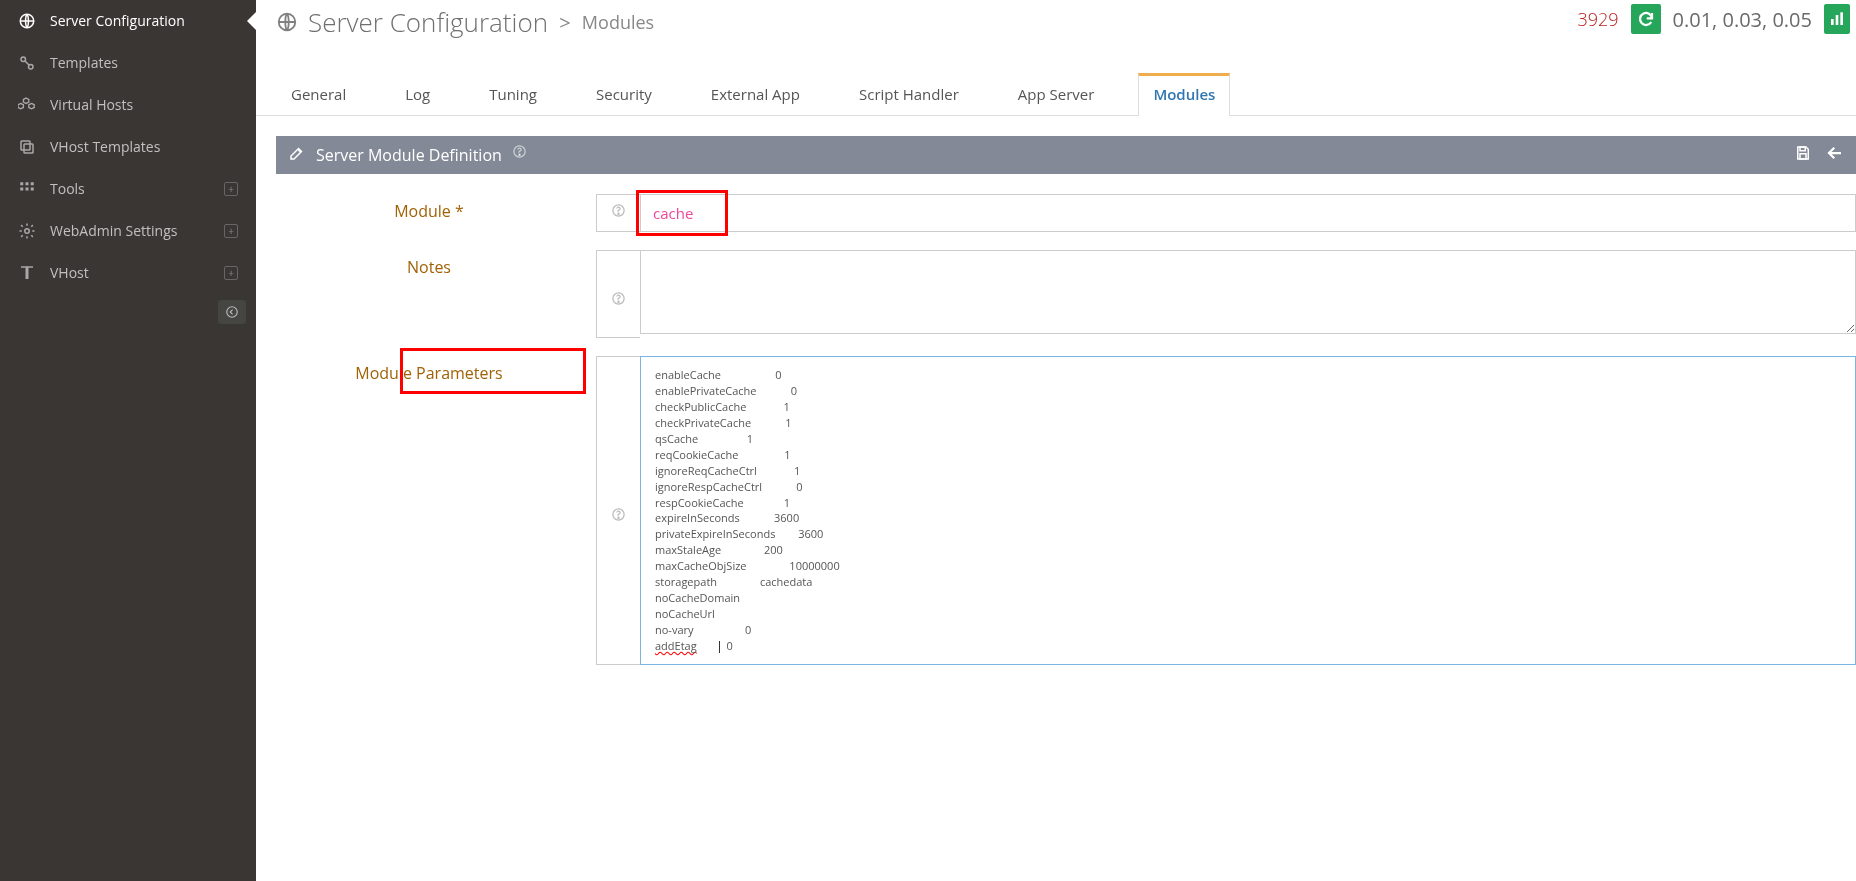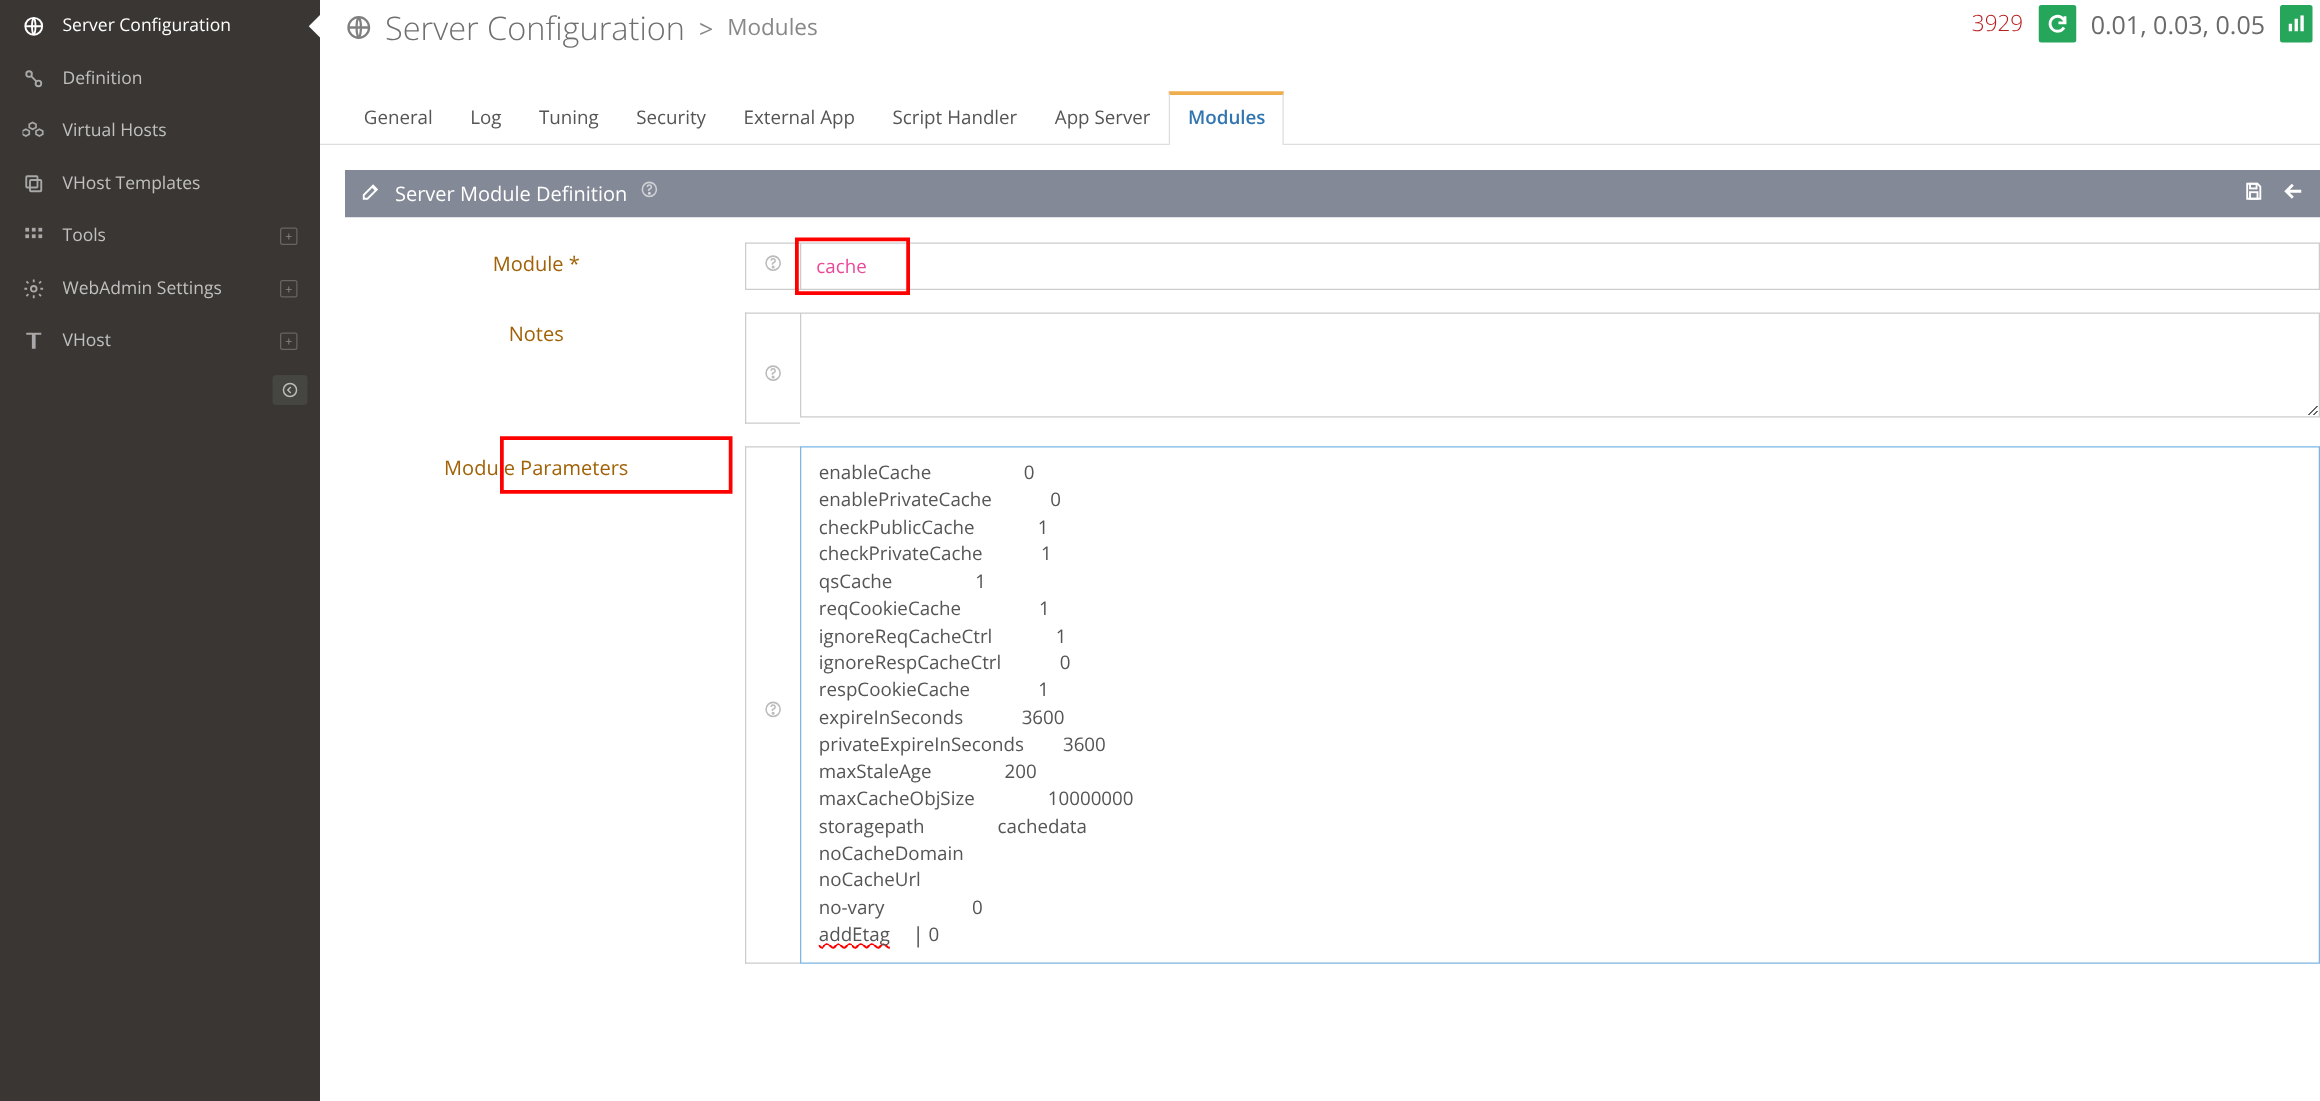--- a/index.html
+++ b/index.html
@@ -43,21 +43,21 @@
   padding: 4px 0; font-size: 18px; color: #aaa;
 }
 .stats .num { color: #b91c1c; font-weight: 300; }
 .stats .refresh { width: 30px; height: 30px; background: #26a65b; color: #fff; display: inline-flex; align-items: center; justify-content: center; font-weight: bold; border-radius: 2px; }
 .stats .loads { color: #6a6a6a; font-size: 20px; }
 .stats .chart-icon { width: 26px; height: 30px; background: #26a65b; color: #fff; display: inline-flex; align-items: center; justify-content: center; border-radius: 2px; }
 
 
 .tabs {
   display: flex; align-items: flex-end; border-bottom: 1px solid #ddd;
-  padding: 0 20px; margin-top: 22px;
+  padding: 0 20px; margin-top: 22px; gap: 29px;
 }
 .tab {
   padding: 10px 14px 12px 14px; color: #555; cursor: pointer; font-size: 15px;
   border: 1px solid transparent; border-bottom: none; position: relative; top: 1px;
 }
 .tab.active {
   border-color: #ddd; background: #fff; color: #3276b1; font-weight: 600;
   border-top: 3px solid #f0ad4e; padding-top: 8px;
 }
 
@@ -84,21 +84,21 @@
 }
 textarea.form-input { resize: vertical; }
 
 .highlight-red { border: 3px solid #ff0000; }
 .module-label-box { display: inline-block; padding: 4px 12px 24px 16px; }
 .module-input-box { display: inline-block; padding: 0; }
 
 
 .params-area {
   border: 1px solid #7ab5e3; padding: 10px 14px; font-family: inherit;
-  font-size: 15px; color: #555; line-height: 1.45; white-space: pre; overflow: auto;
+  font-size: 11px; color: #555; line-height: 1.45; white-space: pre; overflow: auto;
 }
 .params-area .spell { text-decoration: underline wavy #ff0000; text-decoration-skip-ink: none; }
 .cursor { border-left: 1px solid #333; display: inline-block; height: 1.1em; vertical-align: text-bottom; margin: 0 4px 0 22px; }
 
 svg { display: block; }
 </style>
 </head>
 <body>
 
 <nav class="sidebar">
@@ -112,21 +112,21 @@
     <span>Server Configuration</span>
   </div>
   <div class="sidebar-item">
     <span class="icon">
       <svg width="18" height="18" viewBox="0 0 24 24" fill="none" stroke="currentColor" stroke-width="2">
           <circle cx="7" cy="7" r="3"></circle>
           <circle cx="17" cy="17" r="3"></circle>
           <path d="M9 9l6 6"></path>
         </svg>
     </span>
-    <span>Definition</span>
+    <span>Templates</span>
   </div>
   <div class="sidebar-item">
     <span class="icon">
       <svg width="18" height="18" viewBox="0 0 24 24" fill="none" stroke="currentColor" stroke-width="2">
           <path d="M12 3l4 2v4l-4 2-4-2V5zM4 11l4 2v4l-4 2-4-2v-4zM20 11l4 2v4l-4 2-4-2v-4z" transform="translate(0 0) scale(.9)"></path>
         </svg>
     </span>
     <span>Virtual Hosts</span>
   </div>
   <div class="sidebar-item">

